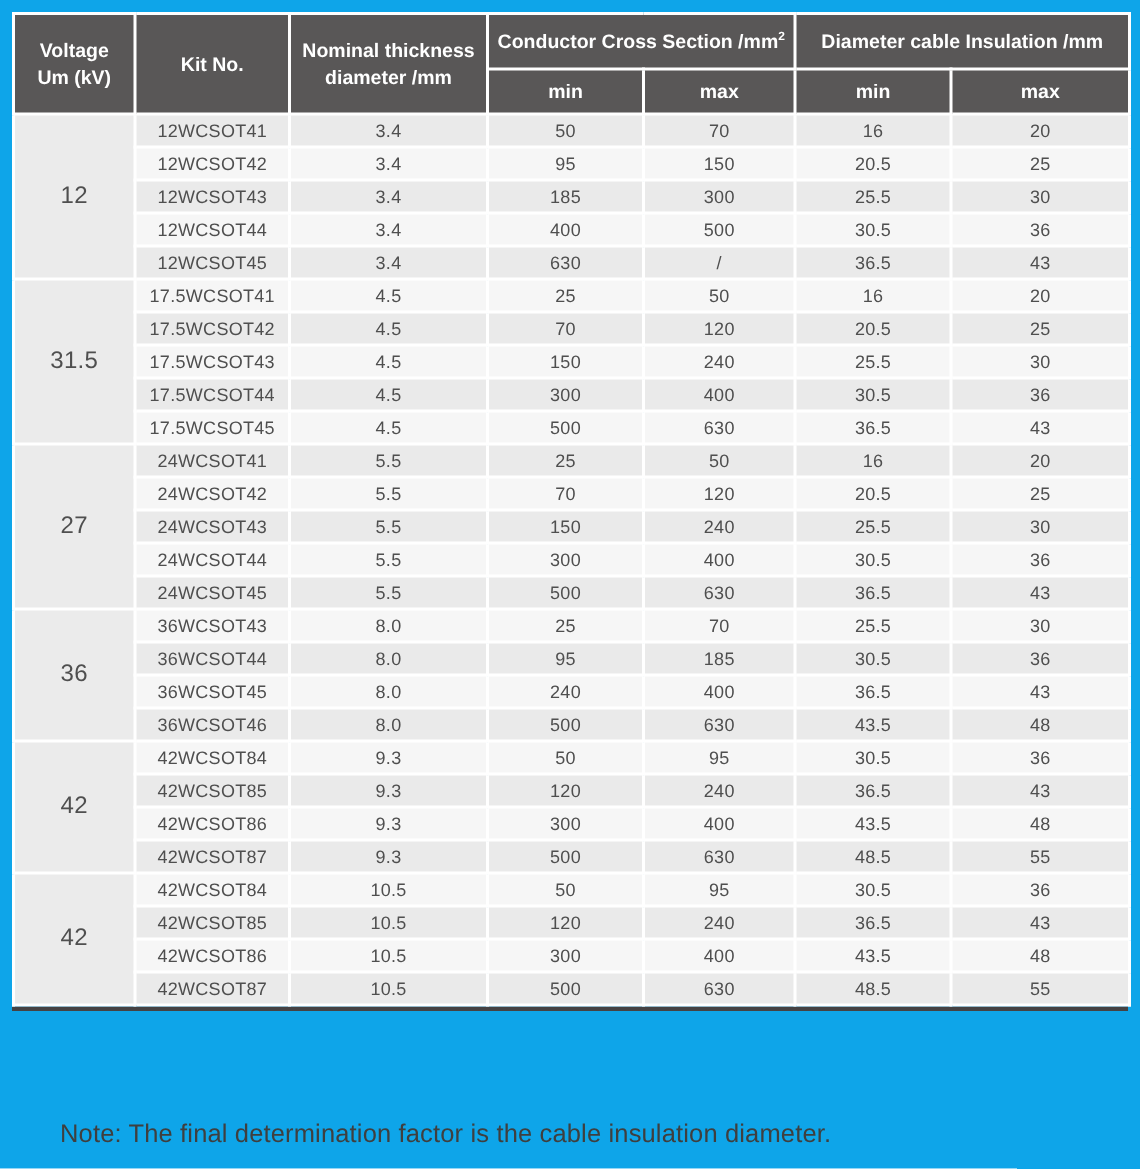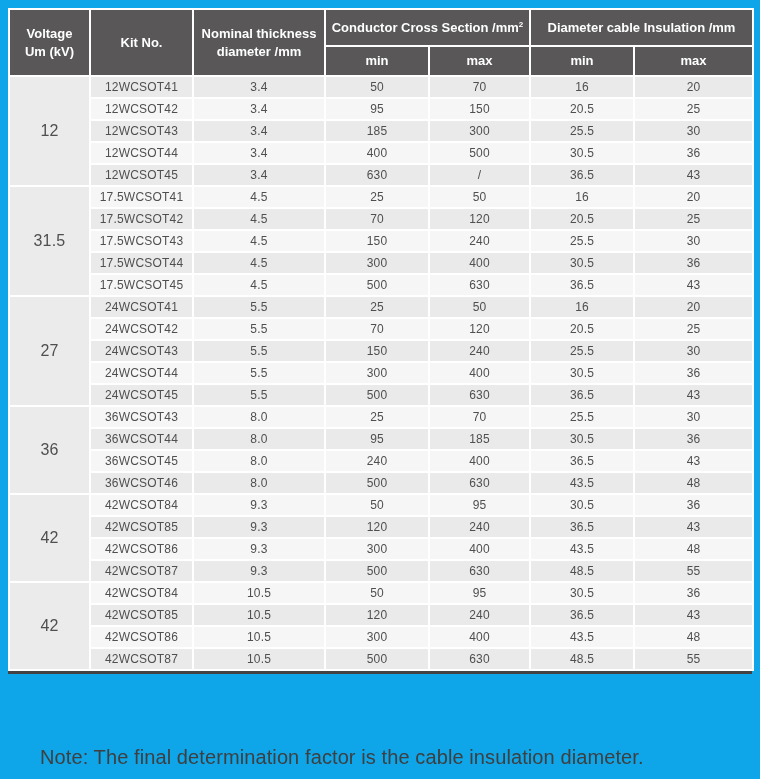--- a/index.html
+++ b/index.html
@@ -57,21 +57,21 @@
     font-size: 16px;
     color: #4f4f4f;
   }
   .hdr-two-line span { display: block; }
   sup.sq { font-size: 8px; vertical-align: super; line-height: 0; }
   .note {
     position: absolute;
     left: 40px;
     top: 746px;
     margin: 0;
-    font-size: 20px;
+    font-size: 17px;
     color: #3f3f3f;
     letter-spacing: 0.1px;
   }
 </style>
 </head>
 <body>
 
 <div class="page">
   <div class="table-wrap">
     <table class="spec">

